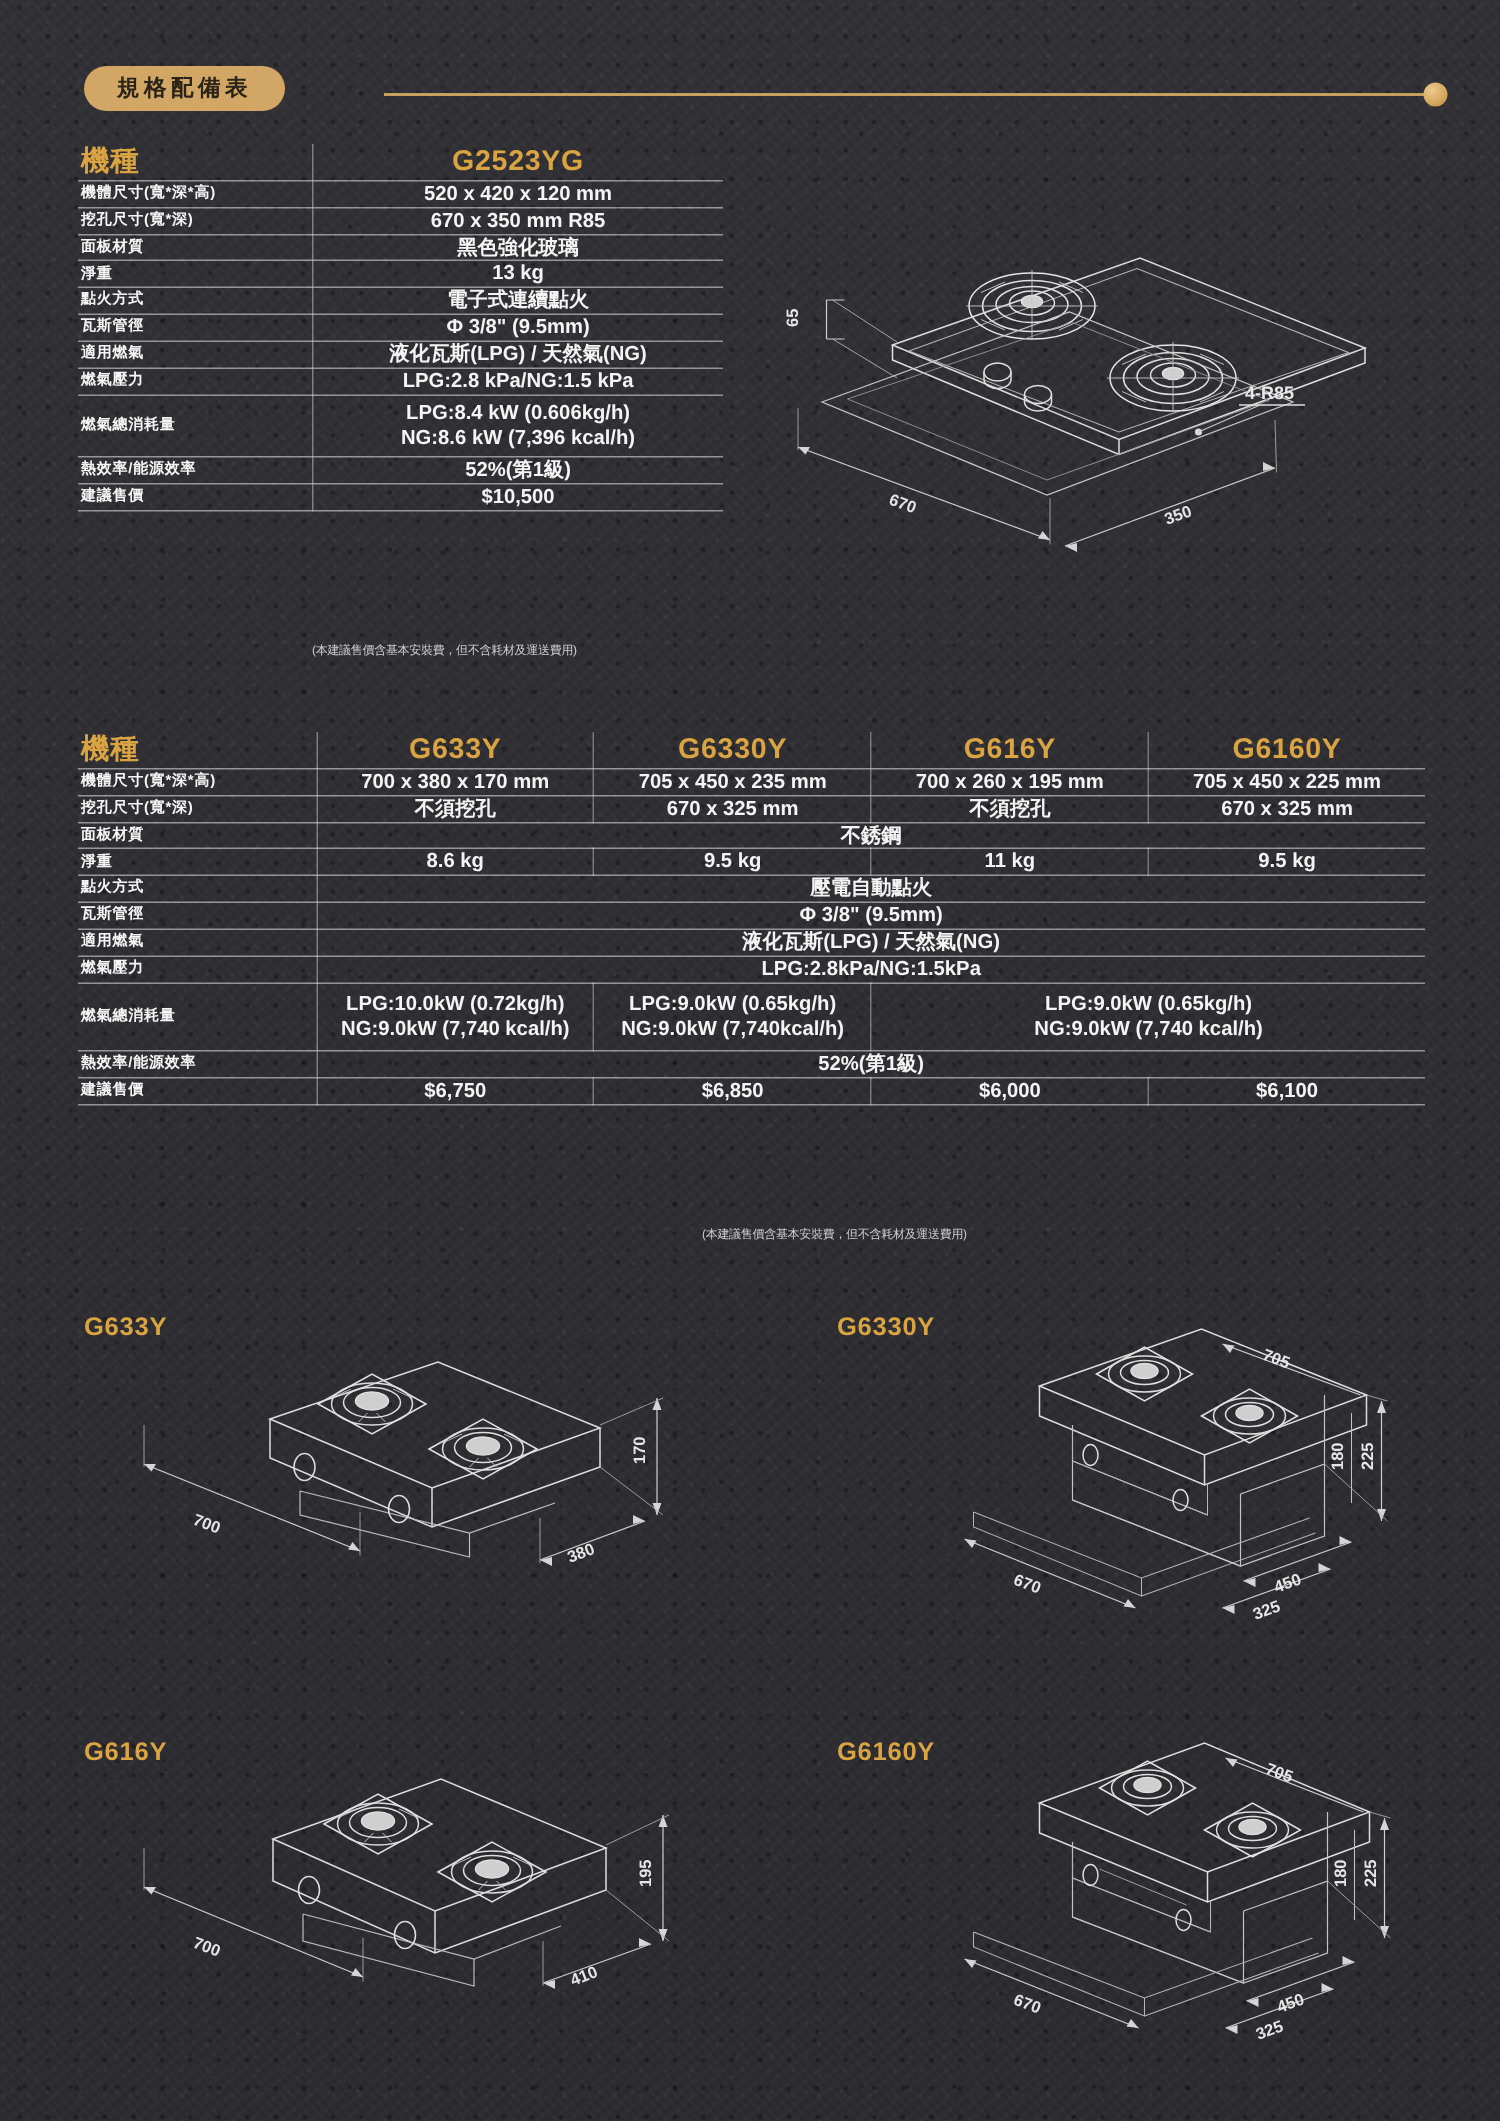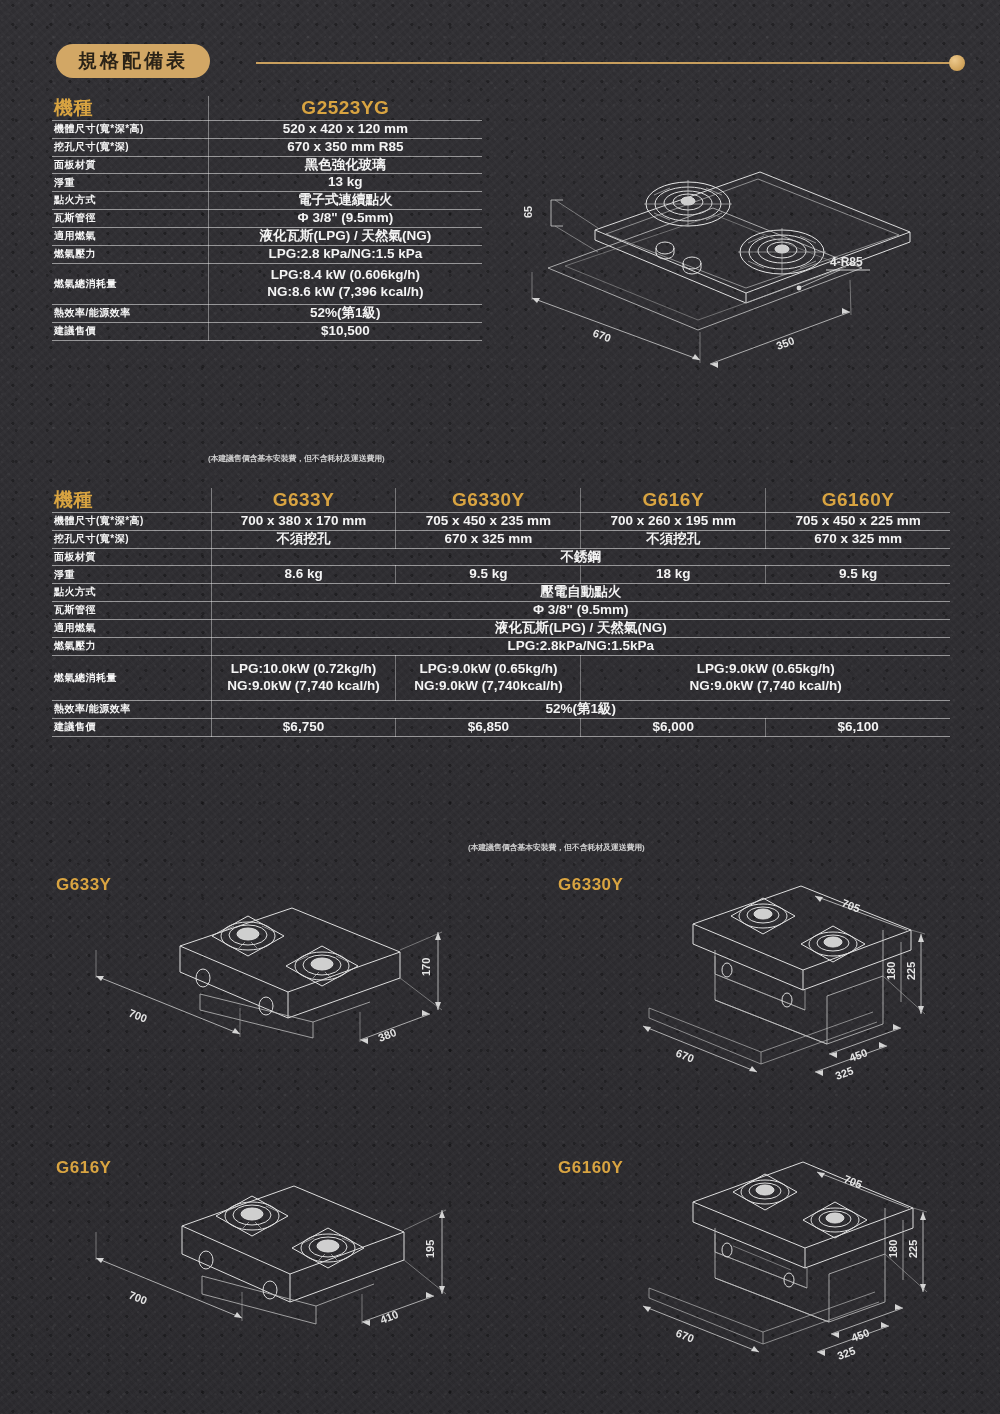--- a/index.html
+++ b/index.html
@@ -26,21 +26,21 @@
       linear-gradient(#313034,#2c2b2f);
     background-size:17px 17px,23px 23px,19px 19px,29px 29px,31px 31px,auto,auto,auto;
     z-index:0;
   }
   .page{position:relative;z-index:1;width:1000px;height:1414px;}
 
   
   .header{position:absolute;left:56px;top:44px;width:890px;height:38px;}
   .pill{
     display:inline-block;background:#d2a765;color:#2b2317;
-    font-size:19px;font-weight:bold;letter-spacing:3px;
+    font-size:15px;font-weight:bold;letter-spacing:3px;
     padding:7px 22px 8px;border-radius:19px;
     line-height:1;
   }
   .hline{
     position:absolute;left:200px;top:18px;height:2px;width:700px;
     background:linear-gradient(90deg,#caa05e 0%, #c79e5d 92%, #c79e5d 100%);
   }
   .hdot{
     position:absolute;left:893px;top:11px;width:16px;height:16px;border-radius:50%;
     background:radial-gradient(circle at 35% 32%, #edc98c, #c08f42);
@@ -66,22 +66,22 @@
   
   #table1{left:52px;top:96px;width:430px;}
   #table1 td.lbl{width:155px;}
   #table1 td.val{width:275px;}
 
   
   #table2{left:52px;top:488px;width:898px;}
   #table2 td.lbl{width:158px;}
   #table2 td.c{width:185px;}
 
-  .footwrap{position:absolute;font-size:8px;font-weight:bold;color:#cfcfcf;
-            letter-spacing:-.2px;white-space:nowrap;margin-top:25px;}
+  .footwrap{position:absolute;font-size:8px;font-weight:normal;color:#cfcfcf;
+            letter-spacing:-.2px;white-space:nowrap;}
   #foot1{left:208px;top:428px;}
   #foot2{left:468px;top:817px;}
 
   
   .draw-title{position:absolute;color:#d9a441;font-size:17px;font-weight:bold;letter-spacing:.5px;}
   .dwg{position:absolute;}
   .dwg svg{display:block;}
   .dim{font-family:"Liberation Sans",sans-serif;font-size:11px;fill:#e6e6e6;font-weight:600;}
   .dimL{font-family:"Liberation Sans",sans-serif;font-size:12px;fill:#e8e8e8;font-weight:600;}
 </style>
@@ -179,21 +179,21 @@
       <td class="c">670 x 325 mm</td>
     </tr>
     <tr>
       <td class="lbl">面板材質</td>
       <td class="c" colspan="4">不銹鋼</td>
     </tr>
     <tr>
       <td class="lbl">淨重</td>
       <td class="c vsep">8.6 kg</td>
       <td class="c vsep">9.5 kg</td>
-      <td class="c vsep">18 kg</td>
+      <td class="c vsep">11 kg</td>
       <td class="c">9.5 kg</td>
     </tr>
     <tr>
       <td class="lbl">點火方式</td>
       <td class="c" colspan="4">壓電自動點火</td>
     </tr>
     <tr>
       <td class="lbl">瓦斯管徑</td>
       <td class="c" colspan="4">Φ 3/8" (9.5mm)</td>
     </tr>

